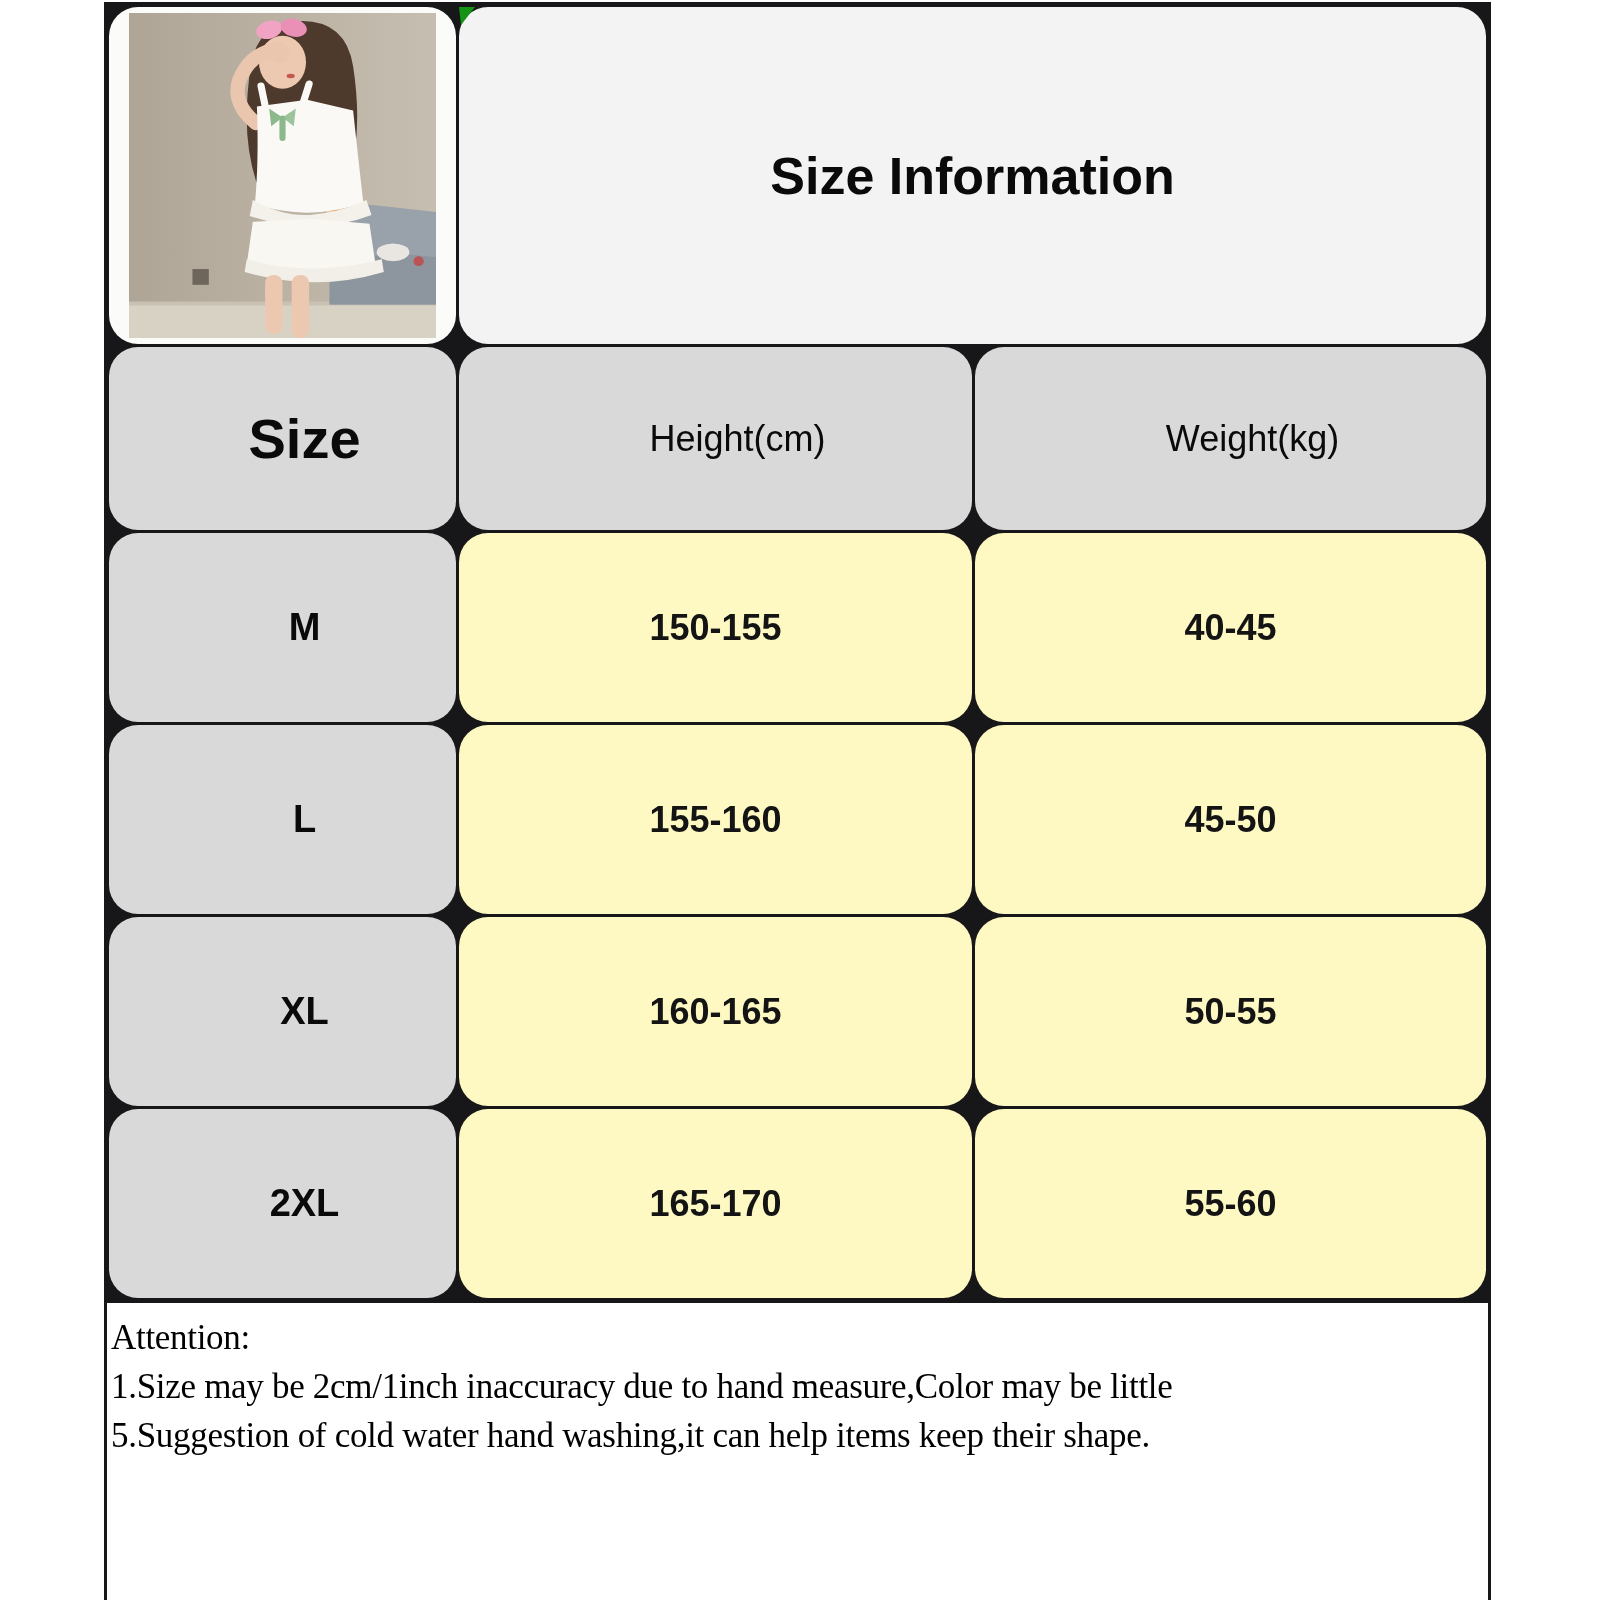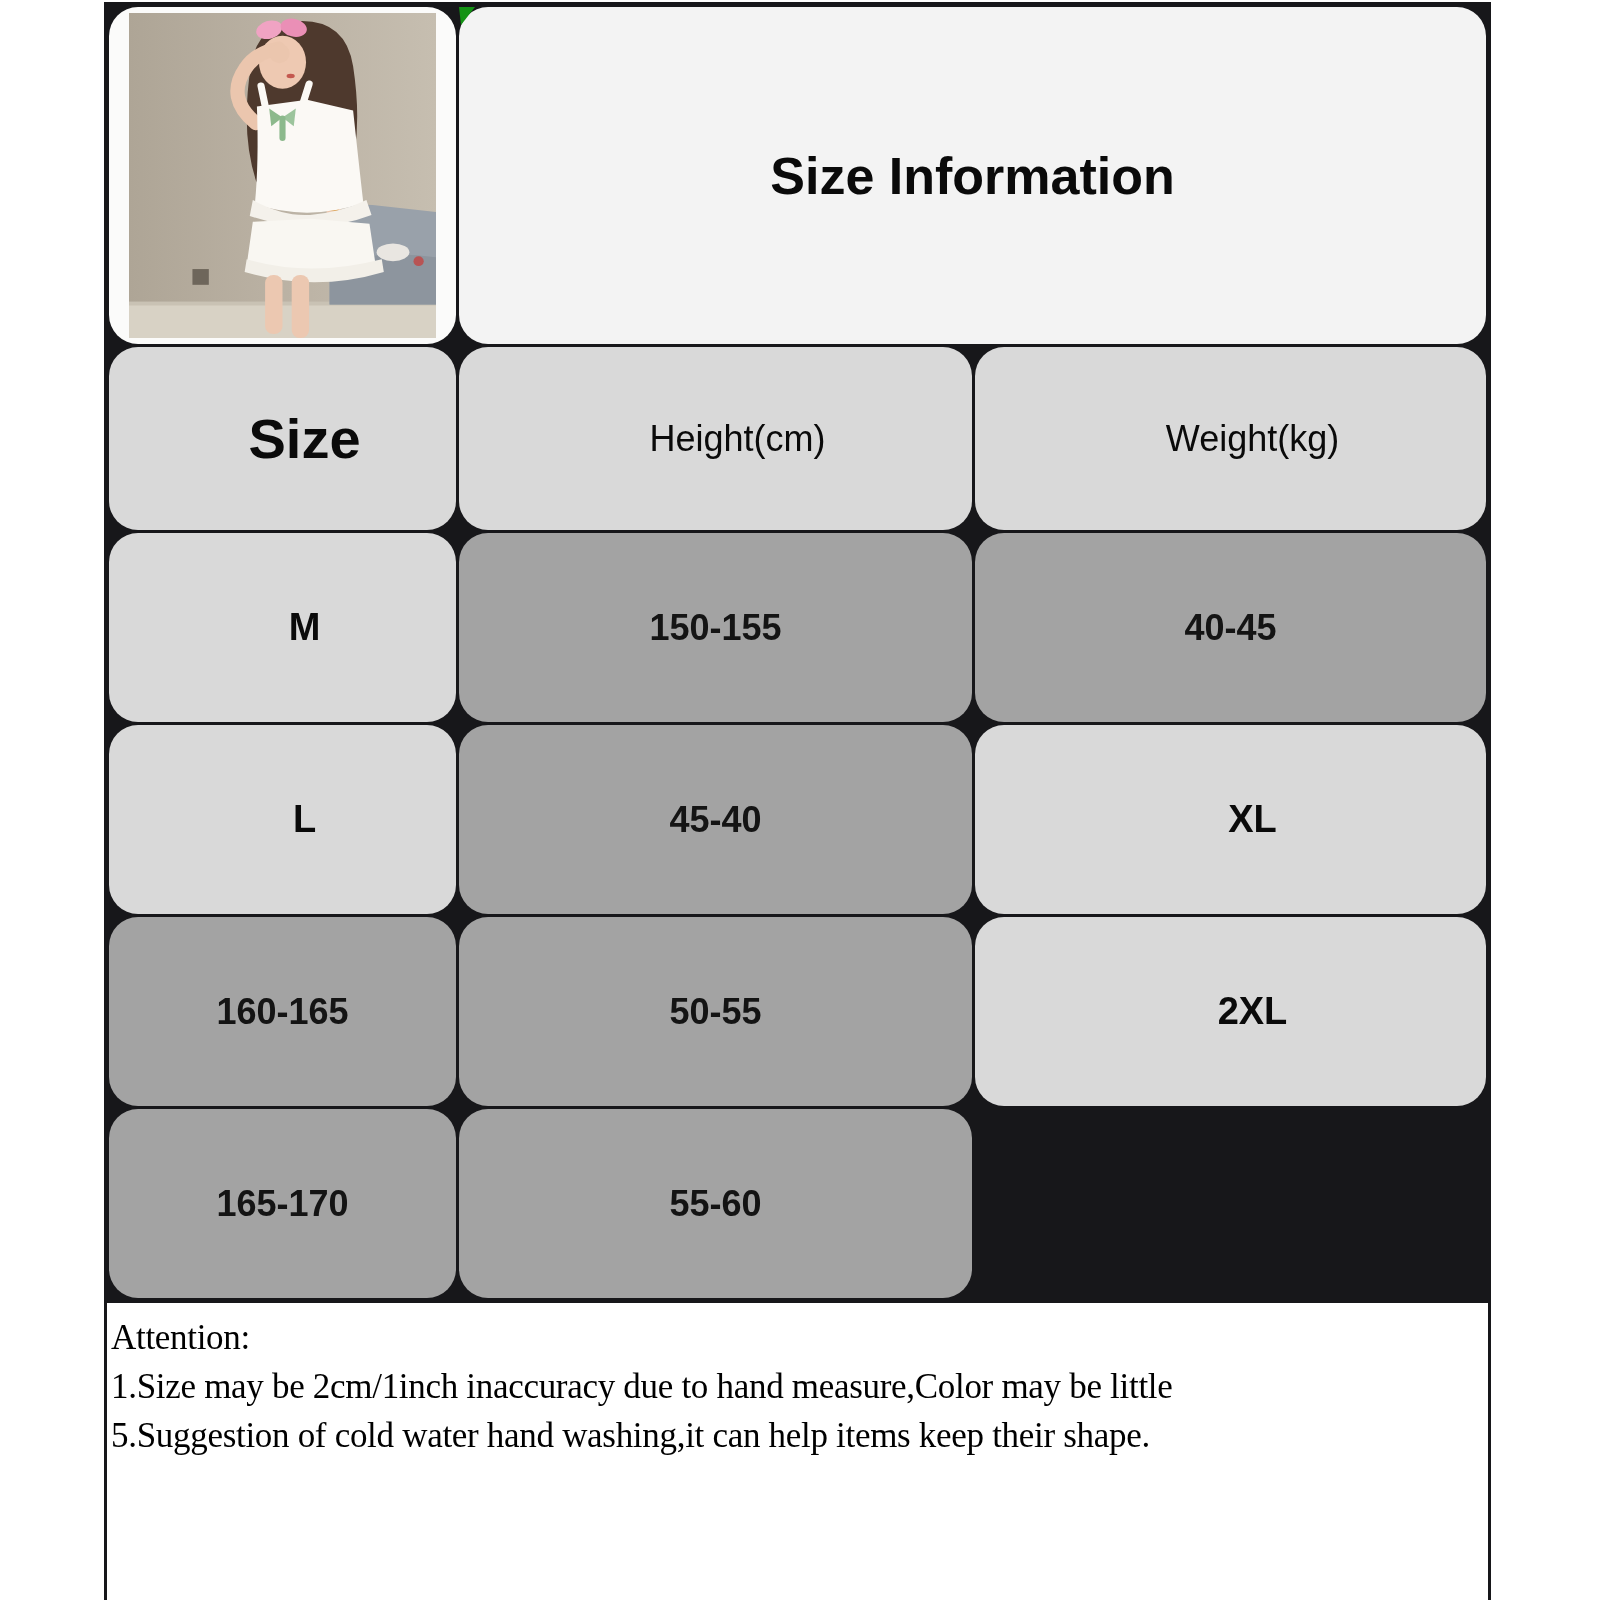--- a/index.html
+++ b/index.html
@@ -32,21 +32,21 @@
     box-sizing: border-box;
   }
   .cell {
     display: flex;
     align-items: center;
     justify-content: center;
     color: #0a0a0a;
     border-radius: 29px;
   }
   .cell-gray  { background: #d9d9d9; padding-left: 44px; }
-  .cell-light { background: #a3a3a3; }
+  .cell-light { background: #fef9c3; }
 
   .photo-cell {
     background: #fbfbfa;
     padding: 6px 20px;
     box-sizing: border-box;
     display: flex;
     align-items: stretch;
   }
   .photo-cell svg { width: 100%; height: 100%; display: block; }
 
@@ -160,21 +160,22 @@
 
       <div class="cell cell-gray size-header">Size</div>
       <div class="cell cell-gray col-header">Height(cm)</div>
       <div class="cell cell-gray col-header">Weight(kg)</div>
 
       <div class="cell cell-gray size-label">M</div>
       <div class="cell cell-light value">150-155</div>
       <div class="cell cell-light value">40-45</div>
 
       <div class="cell cell-gray size-label">L</div>
-      <div class="cell cell-light value">45-40</div>
+      <div class="cell cell-light value">155-160</div>
+      <div class="cell cell-light value">45-50</div>
 
       <div class="cell cell-gray size-label">XL</div>
       <div class="cell cell-light value">160-165</div>
       <div class="cell cell-light value">50-55</div>
 
       <div class="cell cell-gray size-label">2XL</div>
       <div class="cell cell-light value">165-170</div>
       <div class="cell cell-light value">55-60</div>
     </div>
 

